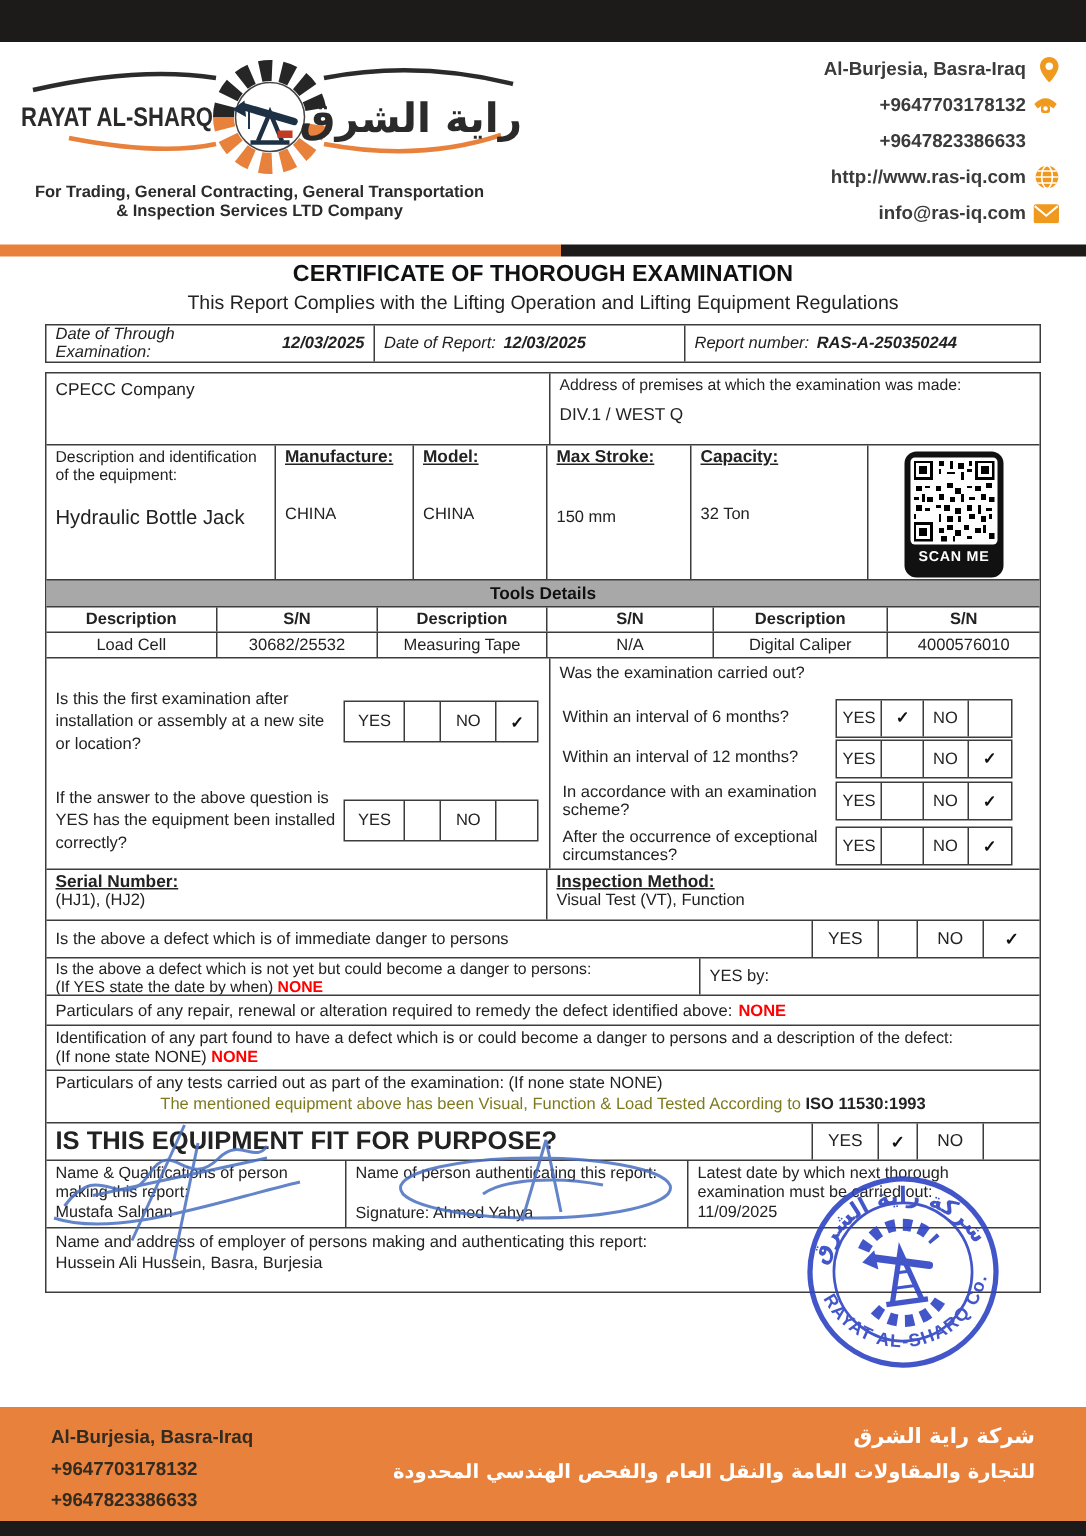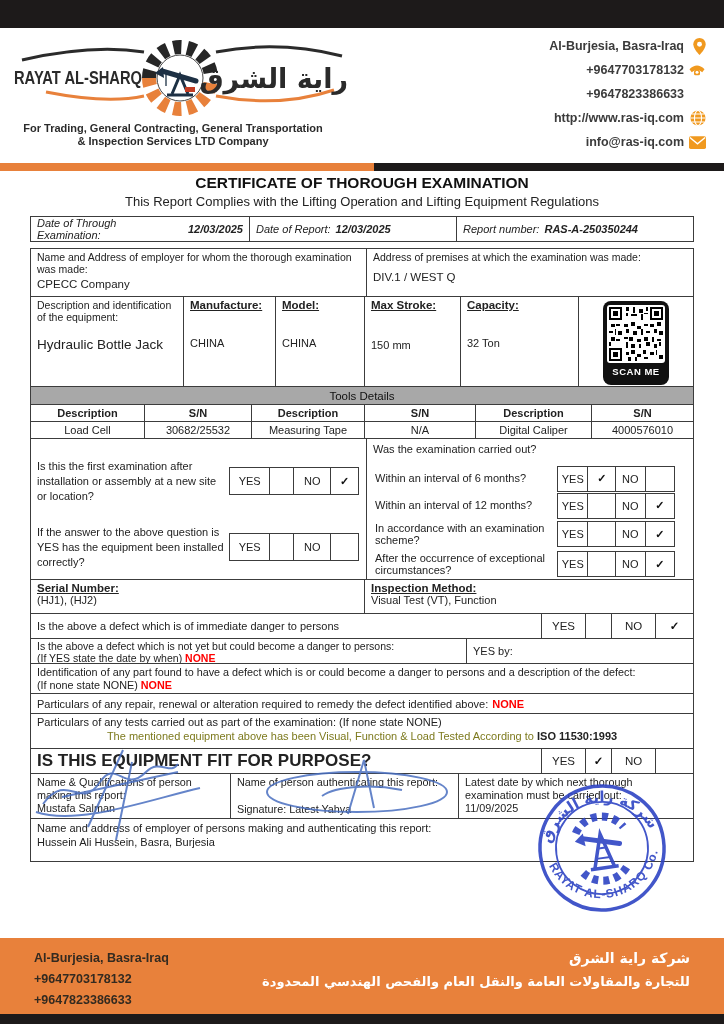--- a/index.html
+++ b/index.html
@@ -40,21 +40,21 @@
   .mtable { position:absolute; left:30px; top:248px; width:664px; border:1px solid #3c3c3c; background:#fff; }
   .trow { display:flex; border-top:1px solid #3c3c3c; }
   .trow:first-child { border-top:none; }
   .tcell { border-left:1px solid #3c3c3c; padding:2px 6px; font-size:11px; overflow:hidden; }
   .tcell:first-child { border-left:none; }
   .lbl-u { font-weight:bold; text-decoration:underline; font-size:11.5px; }
   .small-lbl { font-size:10.5px; line-height:12px; }
   .red { color:#FF0000; font-weight:bold; }
 
   .tools-bar { height:18px; background:#a8a8a8; display:flex; align-items:center; justify-content:center;
-               font-size:11.5px; font-weight:normal; color:#111; border-top:1px solid #3c3c3c; }
+               font-size:11.5px; font-weight:bold; color:#111; border-top:1px solid #3c3c3c; }
   .tools-head .tcell, .tools-data .tcell { display:flex; align-items:center; justify-content:center; padding:0 2px; }
   .tools-head .tcell { font-weight:bold; }
 
   
   .cbx { display:flex; border:1px solid #3c3c3c; background:#fff; height:28px; }
   .cbx > div { display:flex; align-items:center; justify-content:center; font-size:11px; border-left:1px solid #3c3c3c; }
   .cbx > div:first-child { border-left:none; }
   .cbx .w-yes { width:40px; } .cbx .w-box1 { width:24px; } .cbx .w-no { width:38px; } .cbx .w-box2 { width:28px; }
   .cbx-r { height:26px; }
   .cbx-r .w-yes { width:30px; } .cbx-r .w-box1 { width:28px; } .cbx-r .w-no { width:30px; } .cbx-r .w-box2 { width:30px; }
@@ -189,21 +189,20 @@
     <div class="date-cell" style="flex:1">
       <span>Report number:</span>
         <b>RAS-A-250350244</b>
     </div>
   </div>
 
   <div class="mtable">
 
     <div class="trow" style="height:47px">
       <div class="tcell" style="width:335px">
-        <div class="small-lbl">Name and Address of employer for whom the thorough examination was made:</div>
         <div style="font-size:11.5px;margin-top:3px">CPECC Company</div>
       </div>
       <div class="tcell" style="flex:1">
         <div class="small-lbl">Address of premises at which the examination was made:</div>
         <div style="font-size:11.5px;margin-top:8px">DIV.1 / WEST Q</div>
       </div>
     </div>
 
     <div class="trow" style="height:90px">
       <div class="tcell" style="width:152px">
@@ -352,31 +351,31 @@
       <div class="tcell" style="width:435px;padding-top:0">
         <div style="font-size:10.5px;line-height:12px;margin-top:1px">
           <span>Is the above a defect which is not yet but could become a danger to persons:</span><br>
           <span>(If YES state the date by when)</span>
           <span class="red">NONE</span>
         </div>
       </div>
       <div class="tcell" style="flex:1;display:flex;align-items:center">YES by:</div>
     </div>
 
+    <div class="trow" style="height:20px">
+      <div class="tcell" style="flex:1;display:flex;align-items:center;gap:4px">
+        <span>Particulars of any repair, renewal or alteration required to remedy the defect identified above:</span>
+        <span class="red">NONE</span>
+      </div>
+    </div>
+
     <div class="trow" style="height:30px">
       <div class="tcell" style="flex:1;font-size:10.8px;line-height:13px">
         <span>Identification of any part found to have a defect which is or could become a danger to persons and a description of the defect:</span><br>
         <span>(If none state NONE)</span>
-        <span class="red">NONE</span>
-      </div>
-    </div>
-
-    <div class="trow" style="height:20px">
-      <div class="tcell" style="flex:1;display:flex;align-items:center;gap:4px">
-        <span>Particulars of any repair, renewal or alteration required to remedy the defect identified above:</span>
         <span class="red">NONE</span>
       </div>
     </div>
 
     <div class="trow" style="height:35px">
       <div class="tcell" style="flex:1">
         <div>Particulars of any tests carried out as part of the examination: (If none state NONE)</div>
         <div style="text-align:center;margin-top:2px">
           <span class="olive">The mentioned equipment above has been Visual, Function &amp; Load Tested According to</span>
           <b style="font-size:11px">ISO 11530:1993</b>
@@ -394,21 +393,21 @@
       </div>
     </div>
 
     <div class="trow" style="height:45px">
       <div class="tcell" style="width:199px;font-size:10.8px;line-height:13px">
         <span>Name &amp; Qualifications of person making this report:</span><br>
         <span>Mustafa Salman</span>
       </div>
       <div class="tcell" style="width:228px;font-size:10.8px;line-height:13px">
         <span>Name of person authenticating this report:</span>
-        <div style="margin-top:14px">Signature: Latest Yahya</div>
+        <div style="margin-top:14px">Signature: Ahmed Yahya</div>
       </div>
       <div class="tcell" style="flex:1;font-size:10.8px;line-height:13px">
         <span>Latest date by which next thorough examination must be carried out:</span><br>
         <span>11/09/2025</span>
       </div>
     </div>
 
     <div class="trow" style="height:43px">
       <div class="tcell" style="flex:1;font-size:11px;line-height:14px">
         <span>Name and address of employer of persons making and authenticating this report:</span><br>

